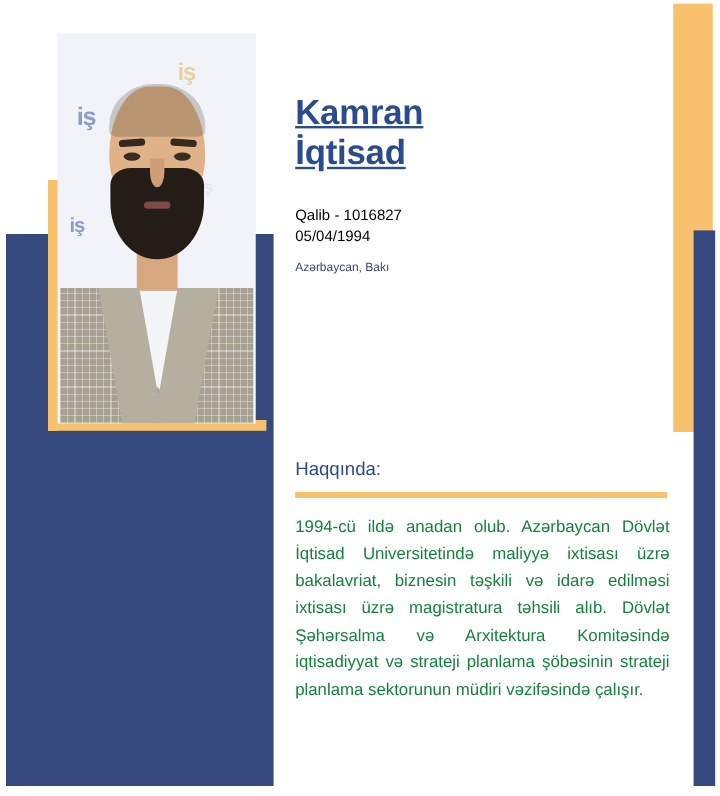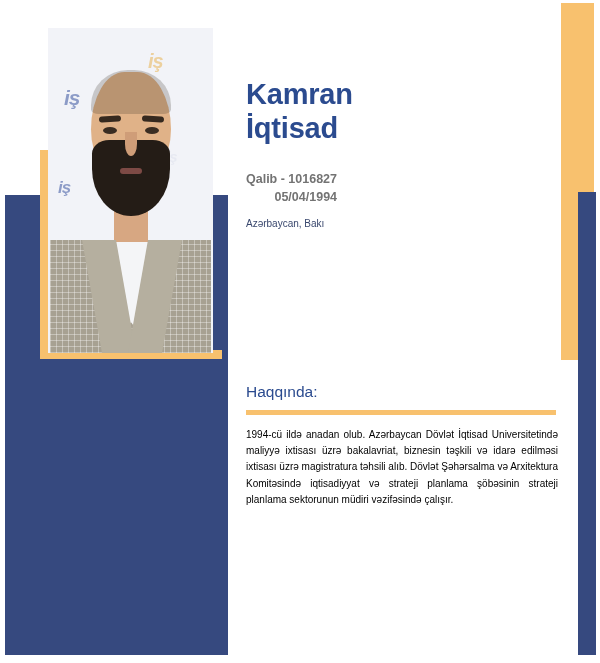--- a/index.html
+++ b/index.html
@@ -65,21 +65,20 @@
     position:absolute; inset:0;
     background:#f2f3f8;
   }
   .logo-mark {
     position:absolute;
     font-family:"Liberation Sans", sans-serif;
     font-weight:bold;
     color:#3a54a0;
     opacity:.55;
     letter-spacing:-1px;
-    font-style:italic;
   }
   .lm1 { left:16px; top:58px; font-size:21px; }
   .lm2 { left:10px; top:150px; font-size:17px; }
   .lm3 { left:100px; top:22px; font-size:20px; color:#e8b455; }
   .lm4 { left:118px; top:120px; font-size:15px; color:#dfe2ee; }
   .lm5 { left:34px; top:250px; font-size:13px; color:#dfe2ee; }
 
   
   .person { position:absolute; left:0; top:0; width:165px; height:325px; }
   .neck {
@@ -156,28 +155,28 @@
 
   
   .name {
     position:absolute;
     left:246px; top:78px;
     width:230px;
     font-size:29px; line-height:1.16;
     font-weight:bold;
     color:#2b4b8f;
     letter-spacing:-.2px;
+    text-decoration:underline;
   }
   .meta {
     position:absolute;
     left:246px; top:170px;
     font-size:12.5px; line-height:1.45;
-    font-weight:bold;
-    color:#737373;
-    text-align:right;
+    font-weight:normal;
+    color:#000000;
   }
   .location {
     position:absolute;
     left:246px; top:218px;
     font-size:10px;
     color:#39476d;
   }
 
   
   .about-title {
@@ -189,23 +188,23 @@
   .about-rule {
     position:absolute;
     left:246px; top:410px;
     width:310px; height:5px;
     background:#f8c16e;
   }
   .about-body {
     position:absolute;
     left:246px; top:427px;
     width:312px;
-    font-size:10px;
+    font-size:14px;
     line-height:1.62;
-    color:#000000;
+    color:#15803d;
     text-align:justify;
   }
 </style>
 </head>
 <body>
 
 <div class="card">
 
   <div class="bar-left-blue"></div>
   <div class="bar-right-yellow"></div>

